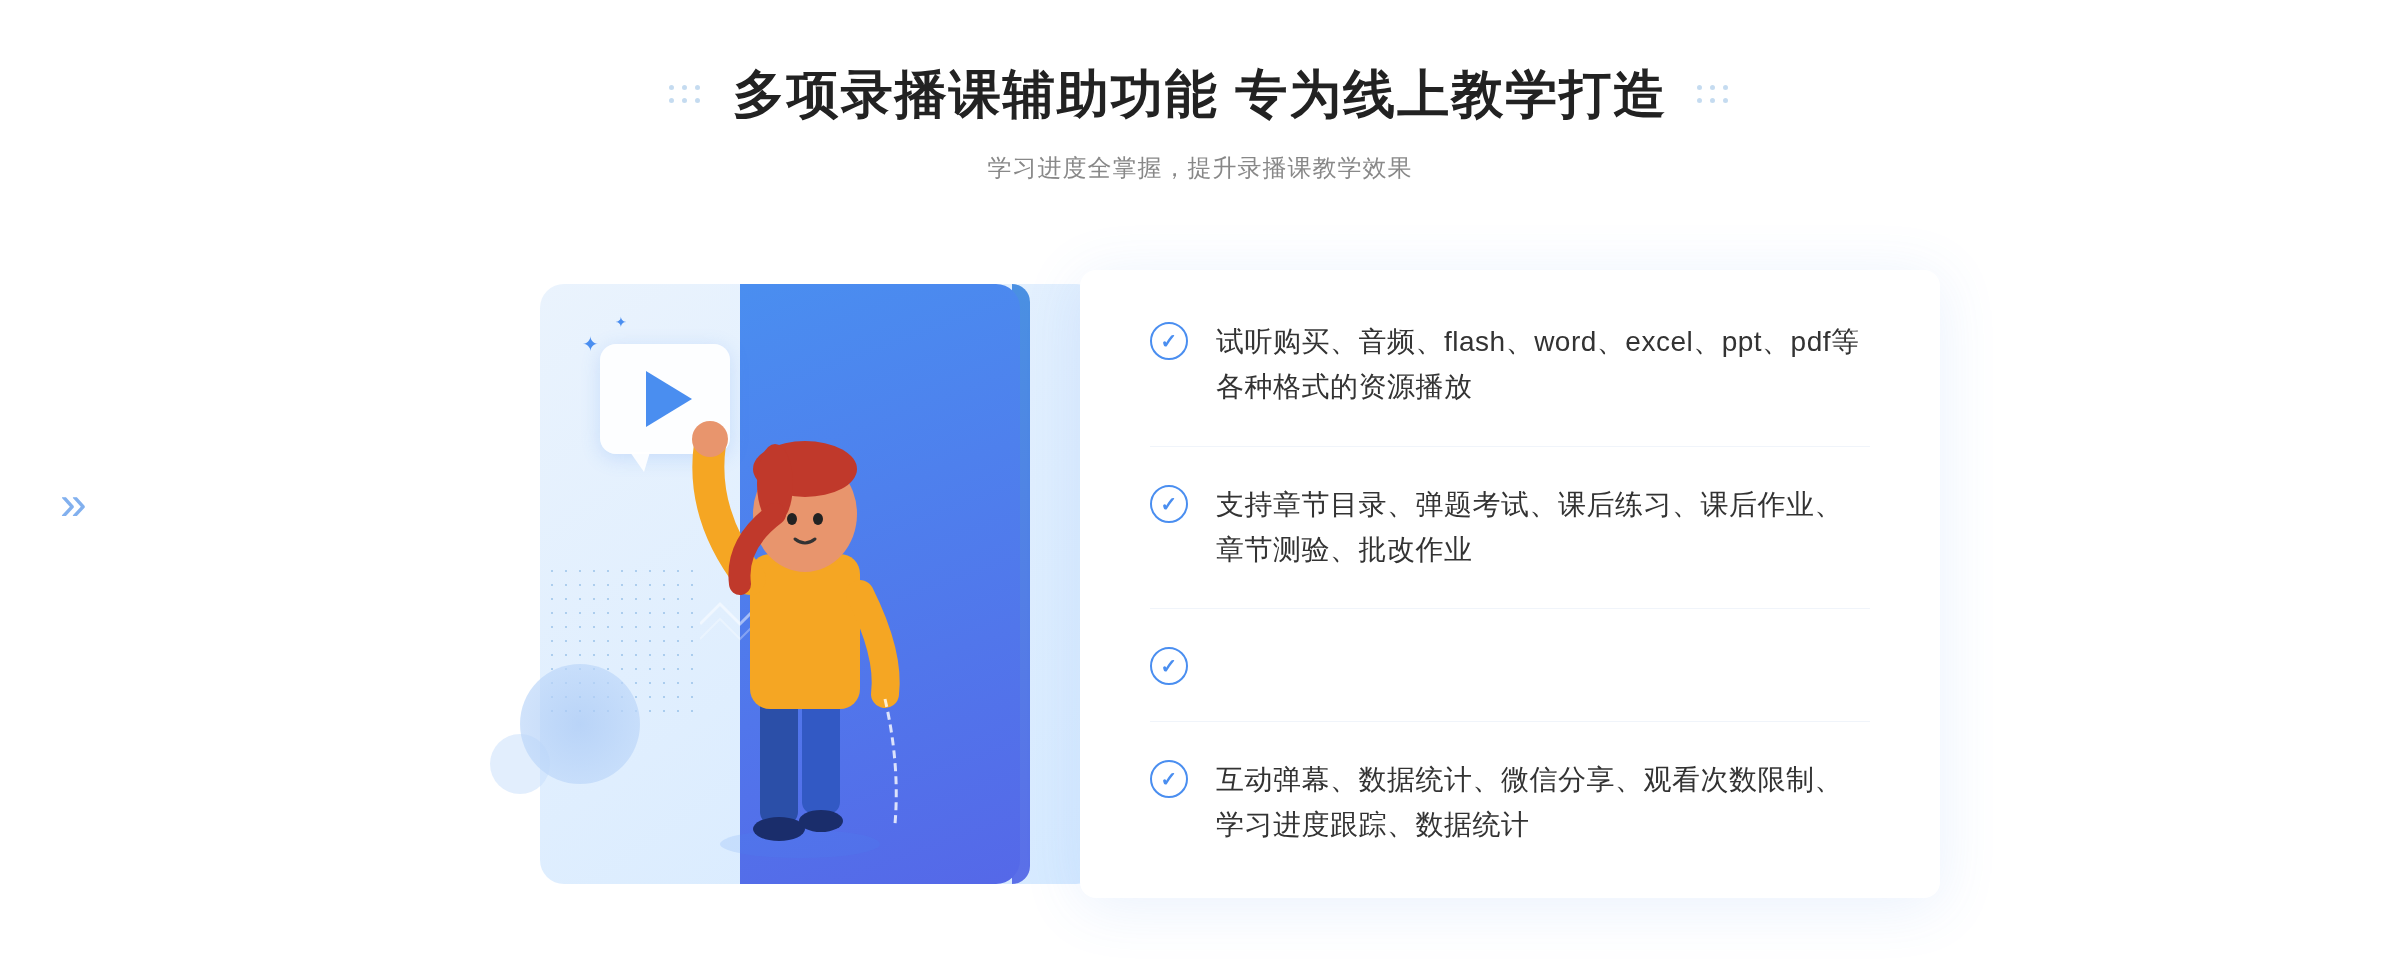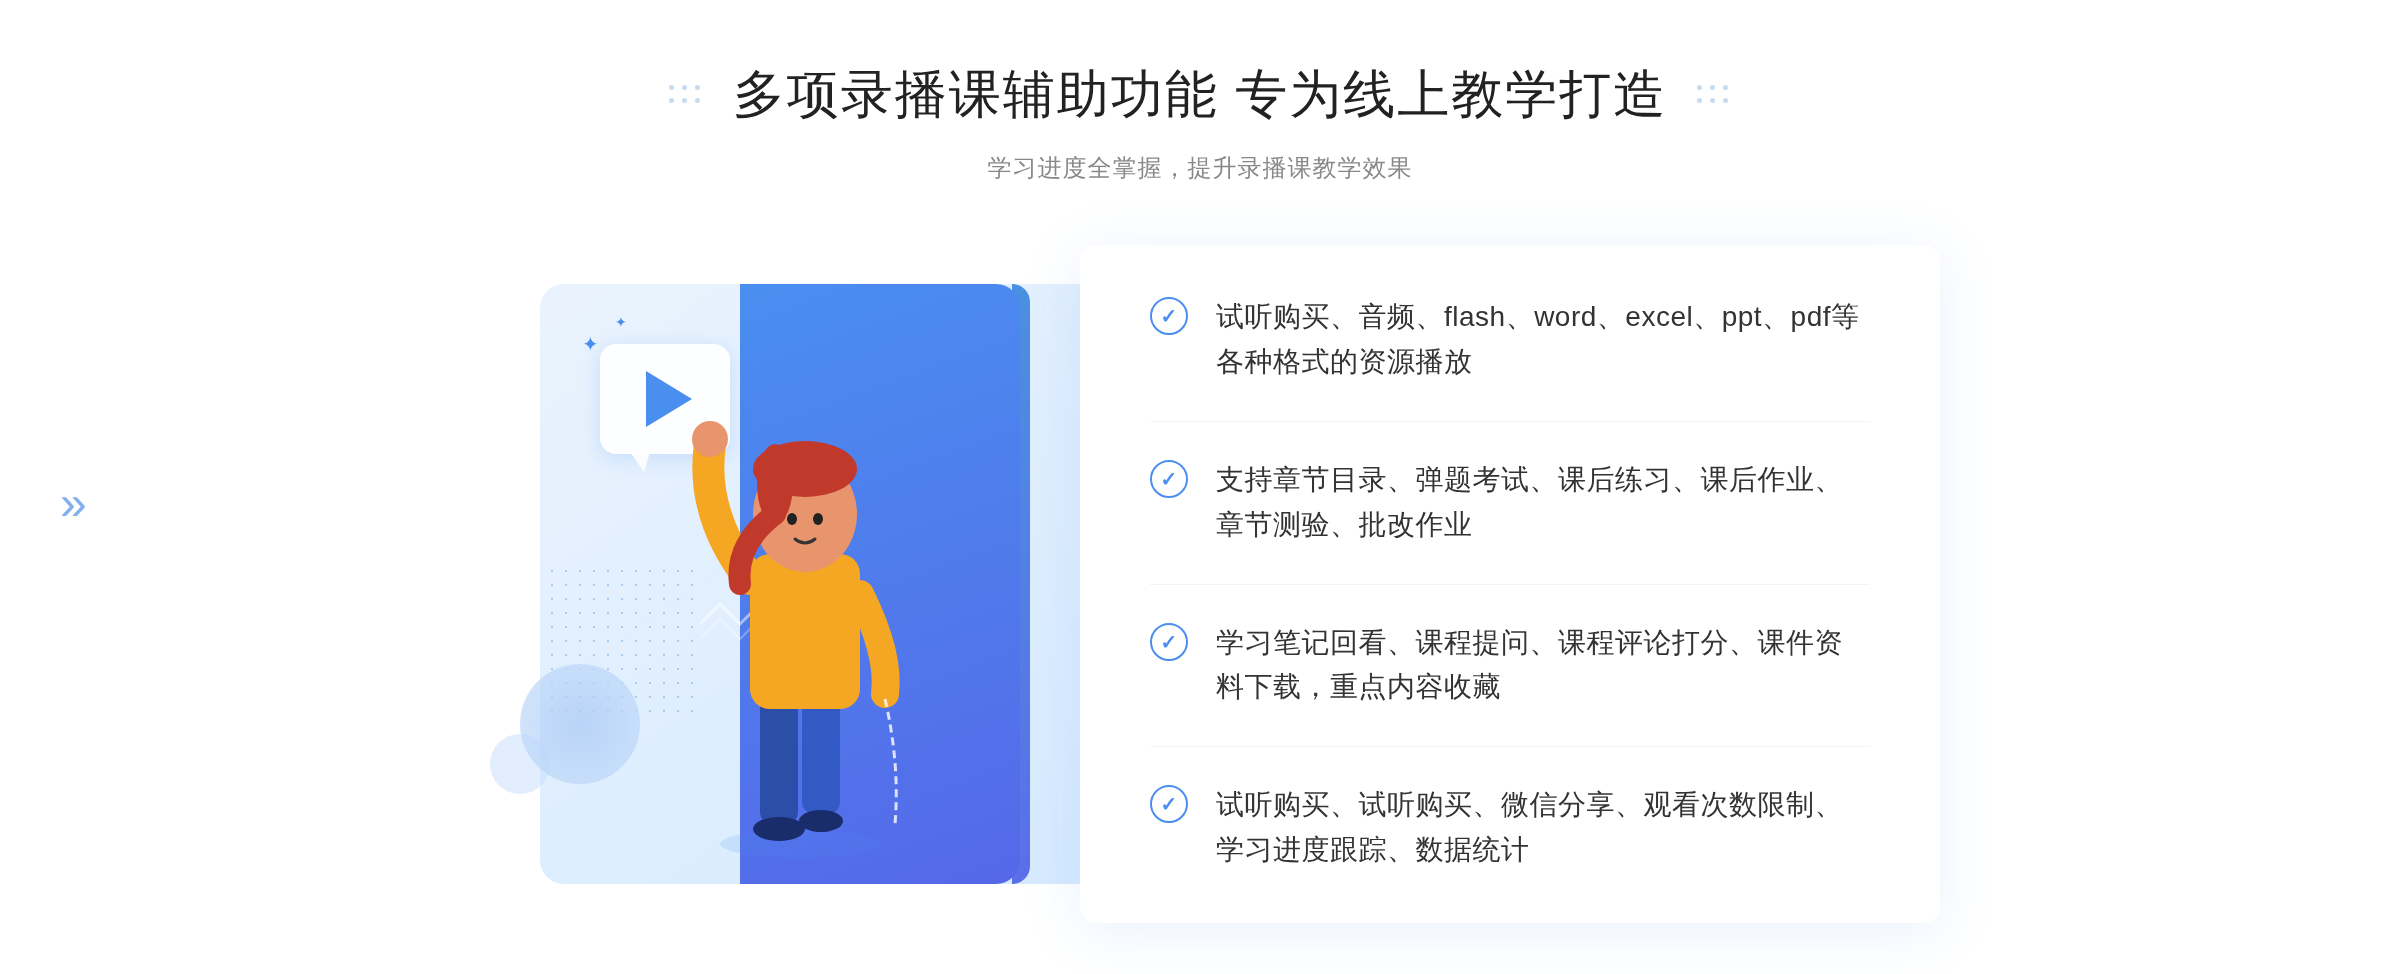--- a/index.html
+++ b/index.html
@@ -65,21 +65,21 @@
 
     .deco-dot {
       width: 5px;
       height: 5px;
       background: #5b9bd5;
       border-radius: 50%;
     }
 
     .header-title {
       font-size: 52px;
-      font-weight: 400;
+      font-weight: 700;
       color: #222;
       letter-spacing: 2px;
     }
 
     .header-subtitle {
       font-size: 24px;
       color: #888;
       margin-top: 22px;
       letter-spacing: 1px;
     }
@@ -408,25 +408,24 @@
         <div class="check-circle">
           <span class="check-mark">✓</span>
         </div>
         <span class="feature-text">支持章节目录、弹题考试、课后练习、课后作业、章节测验、批改作业</span>
       </div>
 
       <div class="feature-item">
         <div class="check-circle">
           <span class="check-mark">✓</span>
         </div>
-        <span class="feature-text">学习笔记回看、课程提问、课程评论打分、课件资料下载，重点内容收藏</span>
       </div>
 
       <div class="feature-item">
         <div class="check-circle">
           <span class="check-mark">✓</span>
         </div>
-        <span class="feature-text">试听购买、试听购买、微信分享、观看次数限制、学习进度跟踪、数据统计</span>
+        <span class="feature-text">互动弹幕、数据统计、微信分享、观看次数限制、学习进度跟踪、数据统计</span>
       </div>
 
     </div>
   </div>
 </div>
 
 </body></html>

